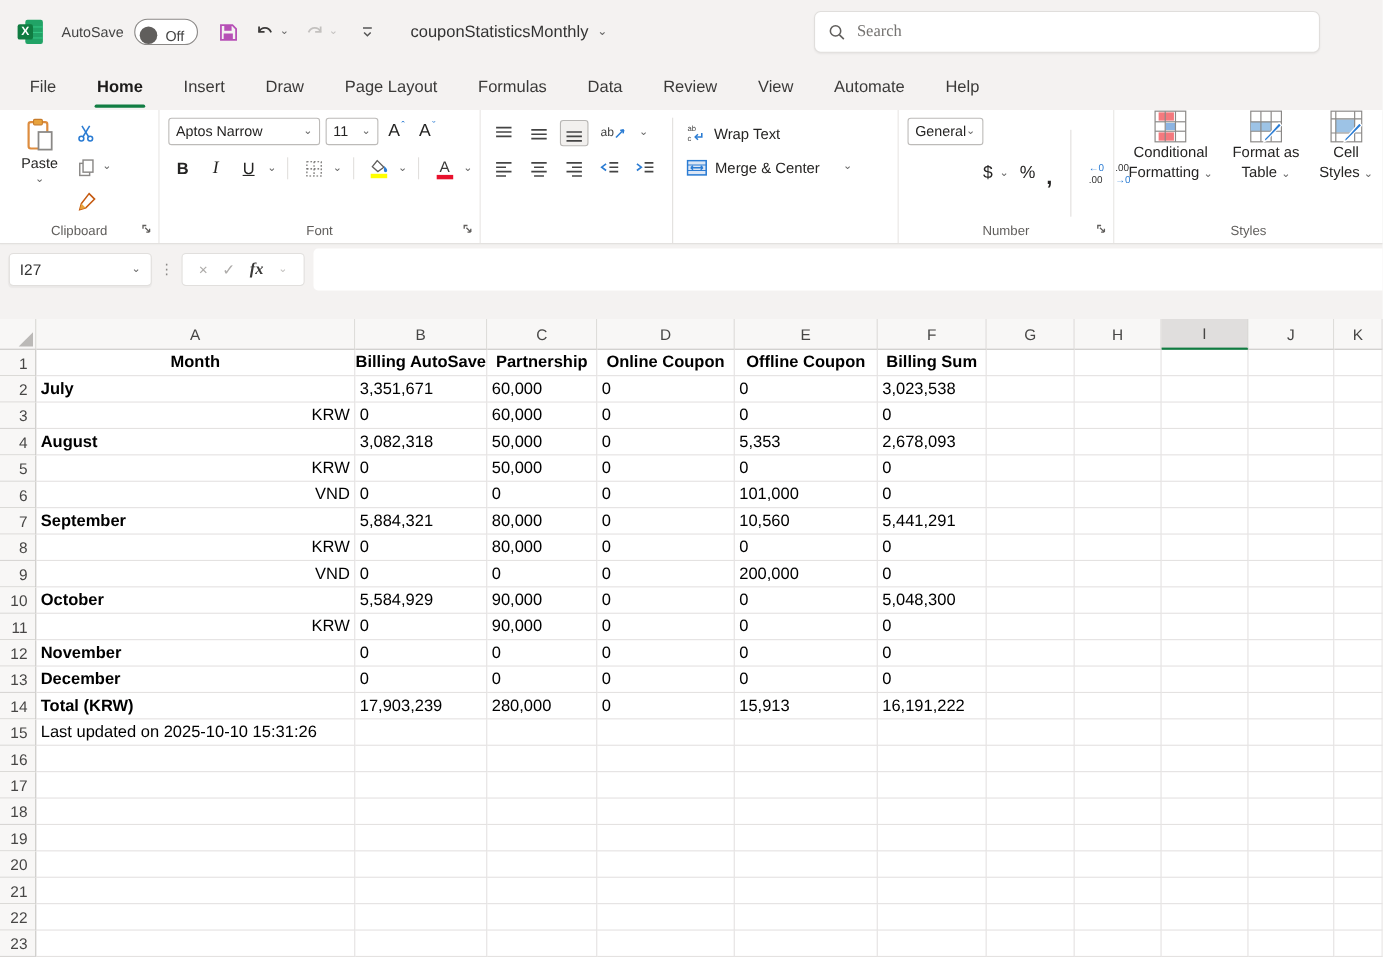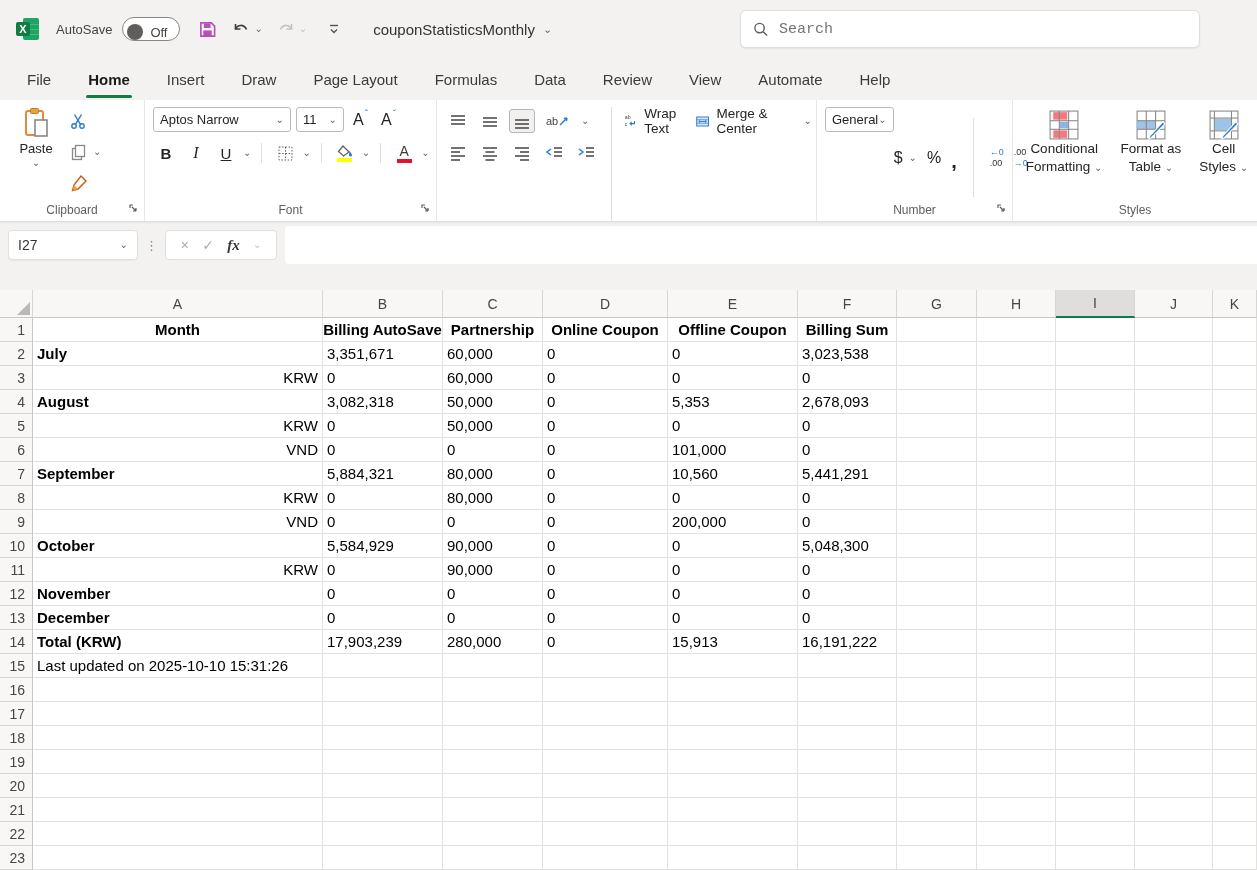--- a/index.html
+++ b/index.html
@@ -16,21 +16,21 @@
   .ttext{font-size:13px;color:#444;margin-left:16px}
   .toggle{margin-left:10px;width:58px;height:24px;border:1px solid #8a8886;border-radius:12px;background:#fff;display:flex;align-items:flex-end;cursor:pointer}
   .toggle .knob{width:16px;height:16px;border-radius:50%;background:#605e5c;margin-left:4px}
   .toggle .tstate{font-size:13px;color:#444;margin-left:7px}
   .qbtn{width:26px;height:26px;display:flex;align-items:center;justify-content:center;border-radius:4px;background:transparent;border:none;cursor:pointer}
   .chev{font-size:11px;color:#666;line-height:1}
   .chev.dim{color:#c3c1bf}
   .chev.sm{font-size:10px}
   .fname{font-size:15px;color:#333;margin-left:26px;display:flex;align-items:center;gap:8px;cursor:pointer}
   #searchbox{left:740px;top:10px;width:460px;height:38px;background:#fff;border:1px solid #e0dedc;border-radius:6px;box-shadow:0 1px 2px rgba(0,0,0,.06);display:flex;align-items:center;padding:0 12px;gap:10px}
-  #searchbox input{border:none;outline:none;font-size:15px;color:#605e5c;width:100%;font-family:Liberation Mono, monospace;background:transparent}
+  #searchbox input{border:none;outline:none;font-size:15px;color:#605e5c;width:100%;font-family:Liberation Serif, serif;background:transparent}
   #searchbox input::placeholder{color:#767472}
 
   
   #menubar{top:58px;left:0;width:1257px;height:42px;display:flex;align-items:center;padding-left:25px;gap:33px}
   .tab{font-size:15px;color:#3b3a39;position:relative;cursor:pointer;padding:2px 2px}
   .tab.active{color:#1c1b1a;font-weight:bold}
   .tab.active::after{content:"";position:absolute;left:0;right:0;bottom:-8px;height:3px;border-radius:2px;background:#117d43}
 
   
   #ribbon{top:100px;left:0;width:1257px;height:122px;background:#fff;display:flex;border-bottom:1px solid #e0dedc;box-shadow:0 1px 2px rgba(0,0,0,.05)}
@@ -56,33 +56,33 @@
   .frow2{display:flex;align-items:center;margin-top:9px;gap:4px}
   .fontname{width:138px}
   .fontsize{width:48px}
   .azbtn{display:flex;align-items:flex-start;font-size:16px;color:#252423;padding:0 4px;cursor:pointer}
   .azbtn .caret{font-size:10px;color:#2b7cd3;margin-left:1px;line-height:1;margin-top:-1px}
   .colorbar{display:flex;flex-direction:column;align-items:center;line-height:1;cursor:pointer}
   .colorbar .bar{width:15px;height:4px;margin-top:1px}
   
   .alrows{display:flex;flex-direction:column;gap:8px;padding-top:2px}
   .alrow{display:flex;align-items:center;gap:6px}
-  .wmcol{display:flex;gap:7px;padding-top:2px}
+  .wmcol{display:flex;flex-direction:column;gap:7px;padding-top:2px}
   .wmrow{display:flex;align-items:center;gap:7px;font-size:13.5px;color:#252423;cursor:pointer;height:24px}
   .tool{width:26px;height:24px;display:flex;align-items:center;justify-content:center;border-radius:3px;cursor:pointer}
   .tool.selected{background:#f2f0ee;border:1px solid #b8b6b4}
   
   .ncol{display:flex;width:100%;padding-right:6px}
   .nrow2{display:flex;align-items:center;margin-top:9px;gap:10px}
   .nglyph{font-size:16px;color:#252423;cursor:pointer}
   .comma{font-size:20px;font-weight:bold;line-height:.6;padding-top:6px}
   .decbtn{font-size:9px;line-height:1.15;color:#333;text-align:left;cursor:pointer}
   .decbtn .ar{color:#2b7cd3}
   
-  .stybody{display:flex;justify-content:center;gap:18px;width:100%;padding-top:10px}
+  .stybody{display:flex;justify-content:center;gap:18px;width:100%;padding-top:0}
   .stybtn{display:flex;flex-direction:column;align-items:center;cursor:pointer;font-size:13.5px;color:#252423;line-height:1.3}
   .stybtn .txt{text-align:center}
 
   
   #formula{top:222px;left:0;width:1257px;height:46px;display:flex;align-items:center}
   .namebox{margin-left:8px;width:130px;height:30px;background:#fff;border:1px solid #e1dfdd;border-radius:4px;box-shadow:0 1px 1px rgba(0,0,0,.04);display:flex;align-items:center;justify-content:space-between;padding:0 9px;font-size:14px;color:#333;cursor:pointer}
   .dots{color:#8a8886;font-size:13px;margin:0 7px;letter-spacing:0}
   .fxbox{width:112px;height:30px;background:#fff;border:1px solid #e1dfdd;border-radius:4px;display:flex;align-items:center;justify-content:space-around;padding:0 8px}
   .fxbox .dis{color:#aeacaa;font-size:14px;cursor:pointer}
   .fxbox .fx{font-family:"Liberation Serif",serif;font-style:italic;font-weight:bold;font-size:15px;color:#3b3a39;cursor:pointer}

